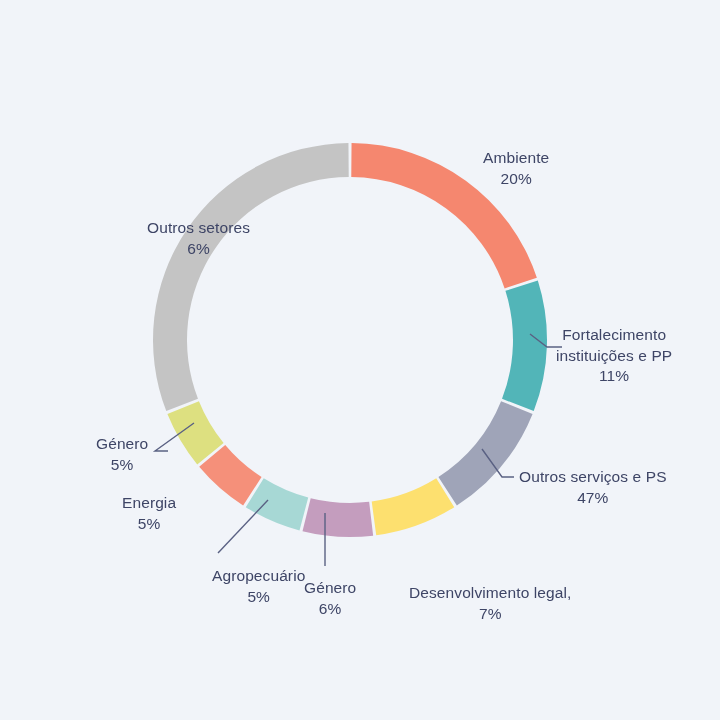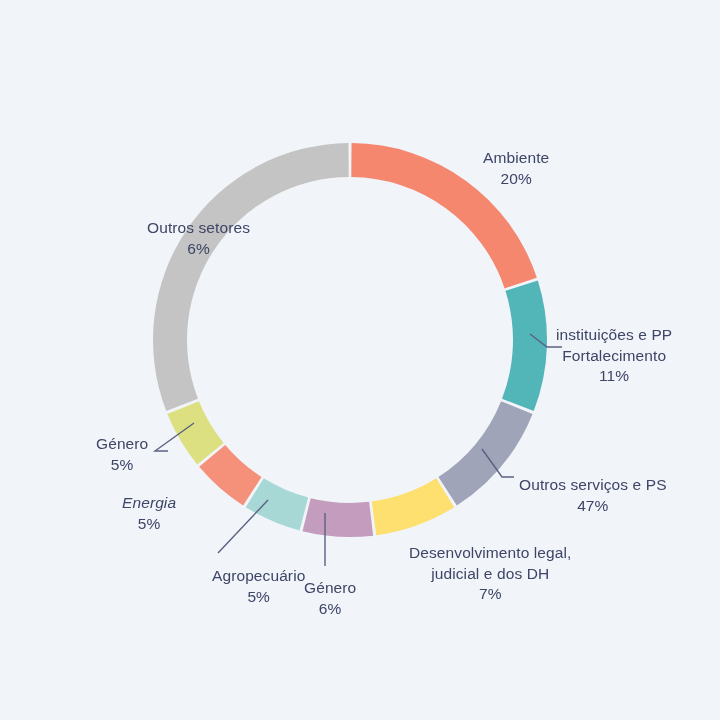--- a/index.html
+++ b/index.html
@@ -56,22 +56,22 @@
     <g id="donut-leaders">
         <polyline points="530,334 547,347 562,347" fill="none" stroke="#5a6183" stroke-width="1.4"></polyline>
         <polyline points="482,449 502,477 514,477" fill="none" stroke="#5a6183" stroke-width="1.4"></polyline>
         <polyline points="325,513 325,566 325,566" fill="none" stroke="#5a6183" stroke-width="1.4"></polyline>
         <polyline points="268,500 218,553 218,553" fill="none" stroke="#5a6183" stroke-width="1.4"></polyline>
         <polyline points="194,423 155,451 168,451" fill="none" stroke="#5a6183" stroke-width="1.4"></polyline>
       </g>
   </svg>
   <div id="labels-layer">
       <div class="chart-label ta-center" style="left: 483px; top: 148px;"><span style="display: block;">Ambiente</span><span class="lbl-pct">20%</span></div>
-      <div class="chart-label ta-center" style="left: 556px; top: 325px;"><span style="display: block;">instituições e PP</span><span style="display: block;">Fortalecimento</span><span class="lbl-pct">11%</span></div>
-      <div class="chart-label ta-center" style="left: 519px; top: 467px;"><span style="display: block; margin-top: 8px;">Outros serviços e PS</span><span class="lbl-pct">47%</span></div>
-      <div class="chart-label ta-center" style="left: 409px; top: 543px;"><span style="display: block;">Desenvolvimento legal,</span><span style="display: block;">judicial e dos DH</span><span class="lbl-pct">7%</span></div>
+      <div class="chart-label ta-center" style="left: 556px; top: 325px;"><span style="display: block;">Fortalecimento</span><span style="display: block;">instituições e PP</span><span class="lbl-pct">11%</span></div>
+      <div class="chart-label ta-center" style="left: 519px; top: 467px;"><span style="display: block;">Outros serviços e PS</span><span class="lbl-pct">47%</span></div>
+      <div class="chart-label ta-center" style="left: 409px; top: 543px;"><span style="display: block; margin-top: 40px;">Desenvolvimento legal,</span><span class="lbl-pct">7%</span></div>
       <div class="chart-label ta-center" style="left: 304px; top: 578px;"><span style="display: block;">Género</span><span class="lbl-pct">6%</span></div>
       <div class="chart-label ta-center" style="left: 168px; top: 566px; margin-left: 44px;"><span style="display: block;">Agropecuário</span><span class="lbl-pct">5%</span></div>
-      <div class="chart-label ta-center" style="left: 122px; top: 493px;"><span style="display: block; font-style: italic;">Energia</span><span class="lbl-pct">5%</span></div>
+      <div class="chart-label ta-center" style="left: 122px; top: 493px;"><span style="display: block;">Energia</span><span class="lbl-pct">5%</span></div>
       <div class="chart-label ta-center" style="left: 96px; top: 434px;"><span style="display: block;">Género</span><span class="lbl-pct">5%</span></div>
       <div class="chart-label ta-center" style="left: 147px; top: 218px;"><span style="display: block;">Outros setores</span><span class="lbl-pct">6%</span></div>
     </div>
 </div>
 
 </body></html>

